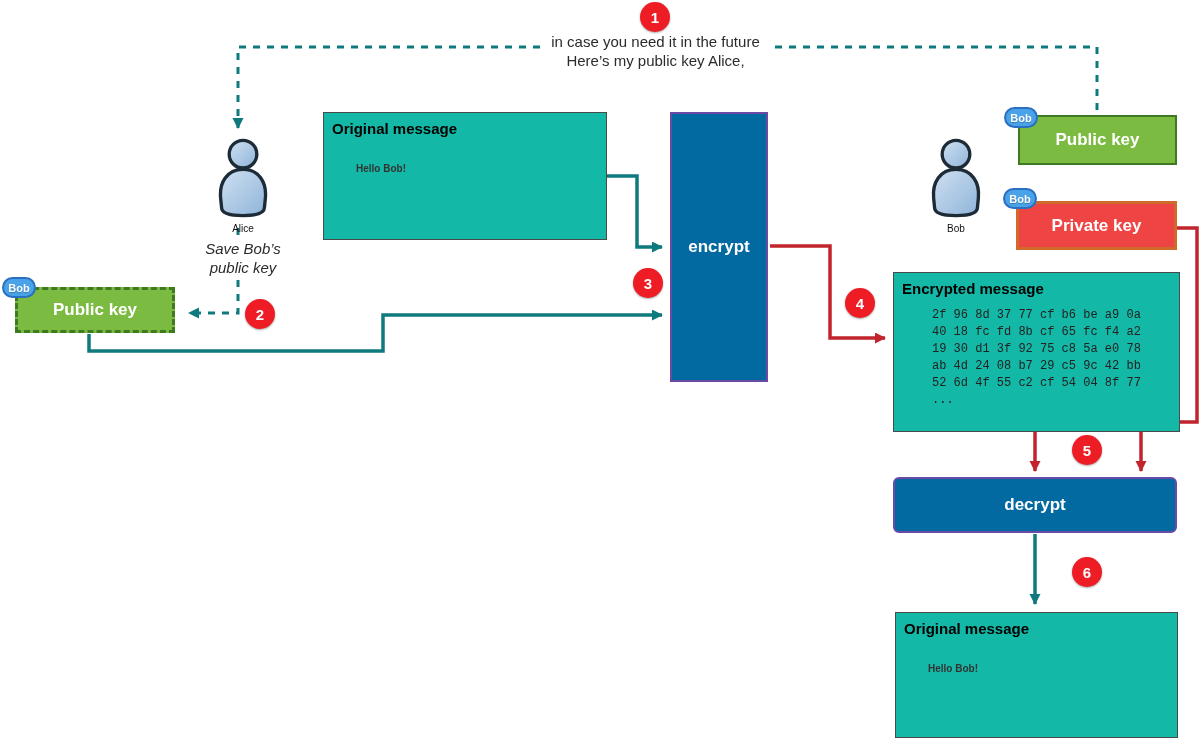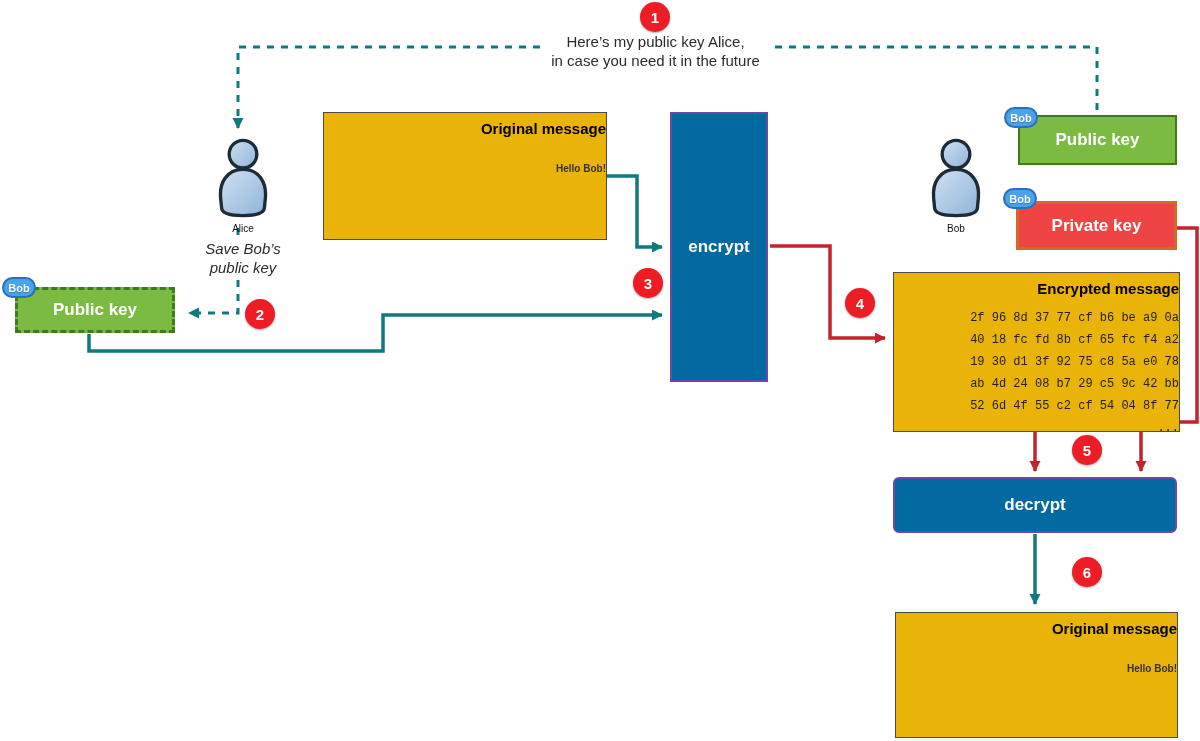--- a/index.html
+++ b/index.html
@@ -32,27 +32,27 @@
     text-shadow:0 1px 1px rgba(0,0,0,.25);
   }
   
   .proc{
     position:absolute;background:#0369a1;border:2px solid #6a4aa5;
     display:flex;align-items:center;justify-content:center;
     color:#fff;font-weight:bold;font-size:17px;z-index:4;box-sizing:border-box;
   }
   
   .msgbox{
-    position:absolute;background:#eab308;border:1px solid #4a4a4a;z-index:4;box-sizing:border-box;text-align:right;
+    position:absolute;background:#14b8a6;border:1px solid #4a4a4a;z-index:4;box-sizing:border-box;
   }
   .msgbox .title{font-weight:bold;font-size:15px;color:#000;margin:7px 0 0 8px;}
   .msgbox .body{font-size:10px;color:#333;margin:26px 0 0 32px;font-weight:bold;}
   .hex{
     font-family:"Liberation Mono","DejaVu Sans Mono",monospace;
-    font-size:12px;line-height:22px;color:#222;margin:10px 0 0 38px;white-space:pre;
+    font-size:12px;line-height:17px;color:#222;margin:10px 0 0 38px;white-space:pre;
   }
   .person{position:absolute;z-index:4;text-align:center;}
   .person .pname{font-weight:normal;font-size:10px;color:#111;margin-top:1px;}
 </style>
 </head>
 <body>
 
 <div id="canvas">
 
   <svg class="overlay" width="1200" height="741" viewBox="0 0 1200 741">
@@ -79,22 +79,22 @@
     <path d="M770,246 L830,246 L830,338 L885,338" fill="none" stroke="#c2242e" stroke-width="3.5" marker-end="url(#ah-red)"></path>
 
     <path d="M1035,403 L1035,471" fill="none" stroke="#c2242e" stroke-width="3.5" marker-end="url(#ah-red)"></path>
 
     <path d="M1176,228 L1197,228 L1197,422 L1141,422 L1141,471" fill="none" stroke="#c2242e" stroke-width="3.5" marker-end="url(#ah-red)"></path>
 
     <path d="M1035,534 L1035,604" fill="none" stroke="#0f7a7d" stroke-width="3.5" marker-end="url(#ah-teal)"></path>
   </svg>
 
   <div class="note" style="left:528px;top:32px;width:255px;">
+    <div>in case you need it in the future</div>
     <div>Here’s my public key Alice,</div>
-    <div>in case you need it in the future</div>
   </div>
 
   <div class="step" style="left:640px;top:2px;">
       <span>1</span>
     </div>
   <div class="step" style="left:245px;top:299px;">
       <span>2</span>
     </div>
   <div class="step" style="left:633px;top:268px;">
       <span>3</span>

